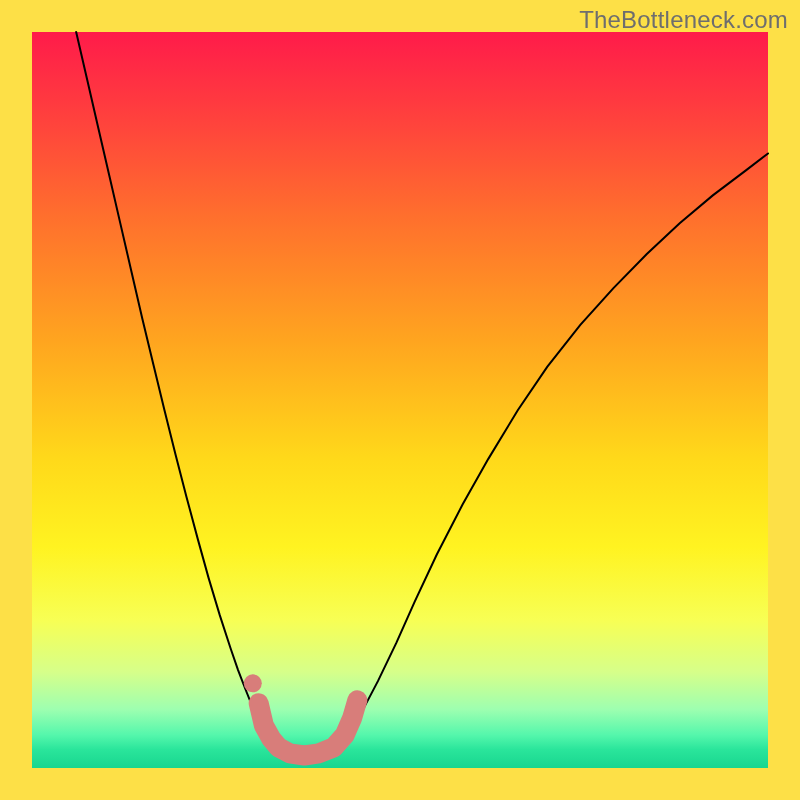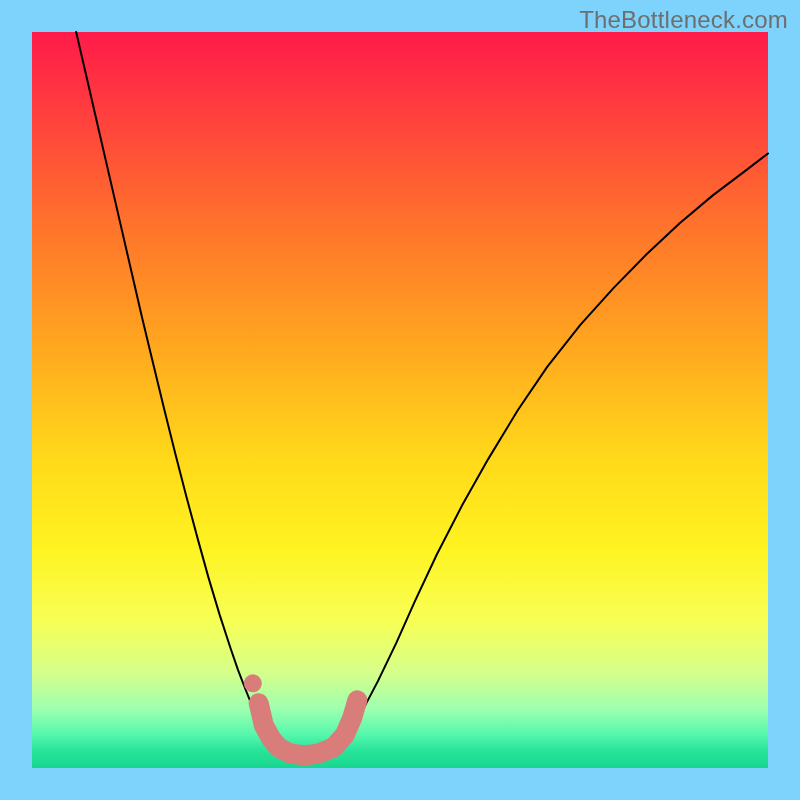--- a/index.html
+++ b/index.html
@@ -10,21 +10,21 @@
     background: #000;
     overflow: hidden;
     font-family: Arial, Helvetica, sans-serif;
   }
   .frame {
     position: absolute;
     top: 0;
     left: 0;
     width: 800px;
     height: 800px;
-    background: #7dd3fc;
+    background: #fde047;
   }
   .plot {
     position: absolute;
     left: 32px;
     top: 32px;
     width: 736px;
     height: 736px;
     overflow: visible;
   }
   .watermark {

